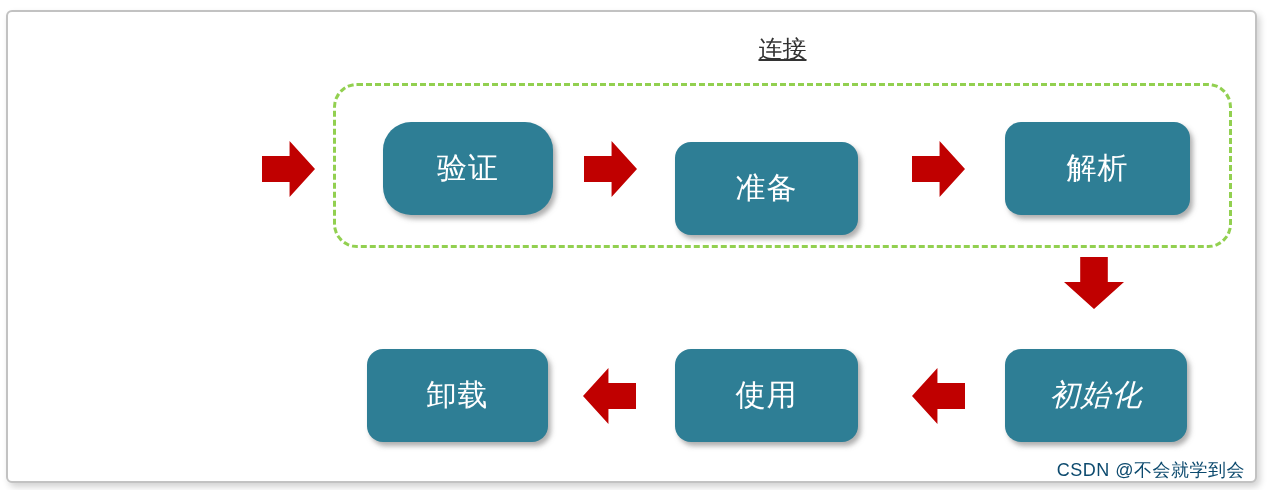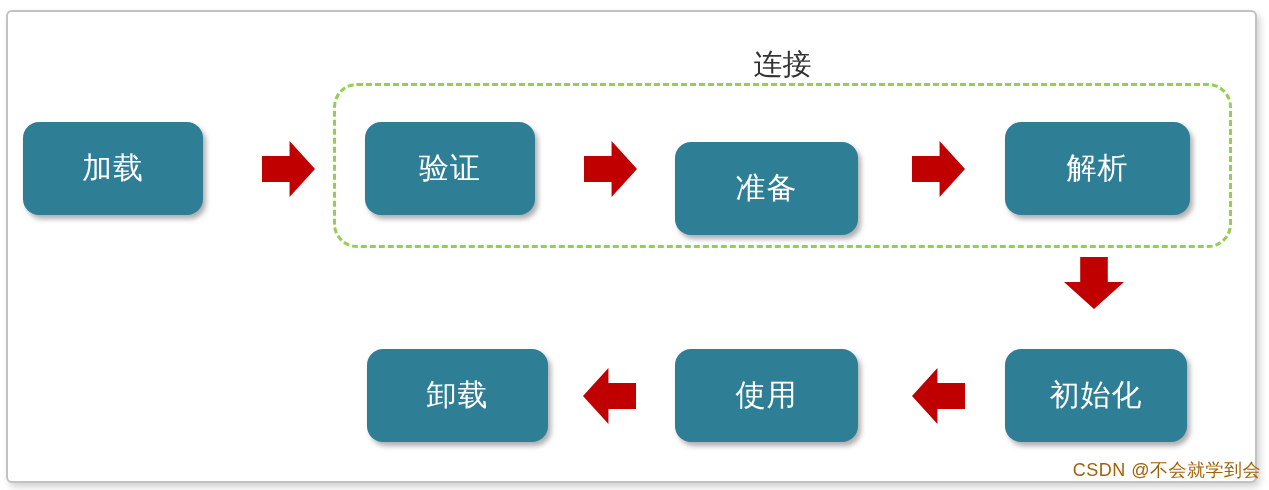--- a/index.html
+++ b/index.html
@@ -32,45 +32,46 @@
     border-radius: 16px;
     box-shadow: 3px 4px 5px rgba(110,110,110,0.55);
     color: #ffffff;
     font-size: 30px;
     letter-spacing: 1px;
     display: flex;
     align-items: center;
     justify-content: center;
   }
   .node-load       { left: 23px;   top: 122px; width: 180px; height: 93px; }
-  .node-verify     { left: 365px;  top: 122px; width: 170px; height: 93px; }
+  .node-verify     { left: 383px;  top: 122px; width: 170px; height: 93px; border-radius: 28px; }
   .node-prepare    { left: 675px;  top: 122px; width: 183px; height: 93px; margin-top: 20px; }
   .node-resolve    { left: 1005px; top: 122px; width: 185px; height: 93px; justify-content: center; }
-  .node-initialize { left: 1005px; top: 349px; width: 182px; height: 93px; }
+  .node-initialize { left: 1005px; top: 349px; width: 182px; height: 93px; font-style: italic; }
   .node-use        { left: 675px;  top: 349px; width: 183px; height: 93px; }
   .node-unload     { left: 367px;  top: 349px; width: 181px; height: 93px; }
 
   .group-box {
     position: absolute;
     left: 333px;
     top: 83px;
     width: 893px;
     height: 159px;
     border: 3px dashed #92d050;
     border-radius: 24px;
     background: transparent;
   }
   .group-label {
     position: absolute;
     left: 333px;
-    top: 45px;
+    top: 33px;
     width: 899px;
     text-align: center;
-    font-size: 29px;
+    font-size: 24px;
     color: #333333;
+    text-decoration: underline;
   }
 
   .arrow {
     position: absolute;
     background: #c00000;
     filter: drop-shadow(2px 2px 2px rgba(0,0,0,0.35));
   }
   .arrow-right {
     width: 53px;
     height: 56px;
@@ -88,40 +89,37 @@
   }
   .arrow-1 { left: 262px;  top: 141px; }
   .arrow-2 { left: 584px;  top: 141px; }
   .arrow-3 { left: 912px;  top: 141px; }
   .arrow-4 { left: 1064px; top: 257px; }
   .arrow-5 { left: 912px;  top: 368px; }
   .arrow-6 { left: 583px;  top: 368px; }
 
   .watermark {
     position: absolute;
-    right: 8px;
+    right: 24px;
     top: 458px;
     font-size: 18px;
-    color: #a16207;
+    color: #0c4a6e;
     letter-spacing: 0.5px;
     white-space: nowrap;
   }
 </style>
 </head>
 <body>
 
 <div class="stage">
   <div class="frame"></div>
 
   <div class="group-box"></div>
   <div class="group-label">连接</div>
 
-  <div class="node node-load">
-    <span>加载</span>
-  </div>
   <div class="node node-verify">
     <span>验证</span>
   </div>
   <div class="node node-prepare">
     <span>准备</span>
   </div>
   <div class="node node-resolve">
     <span>解析</span>
   </div>
 

